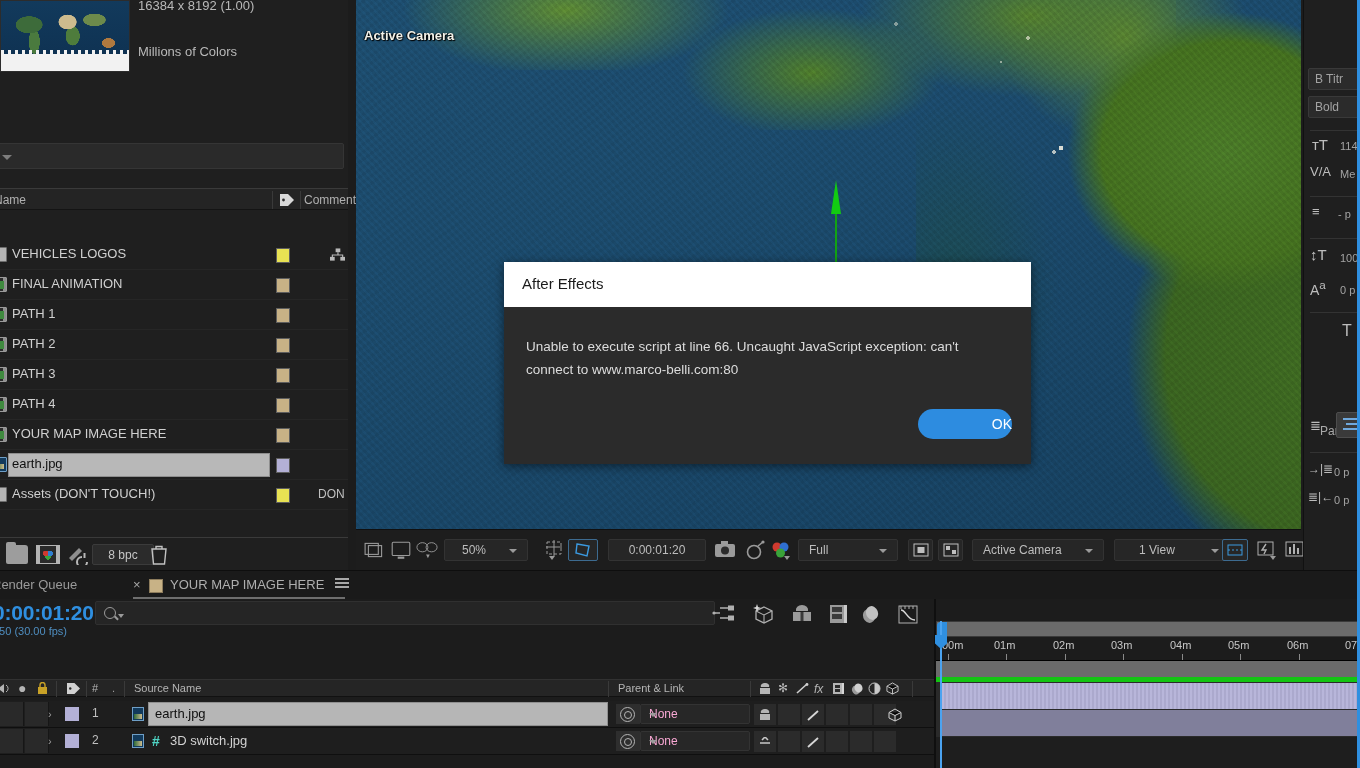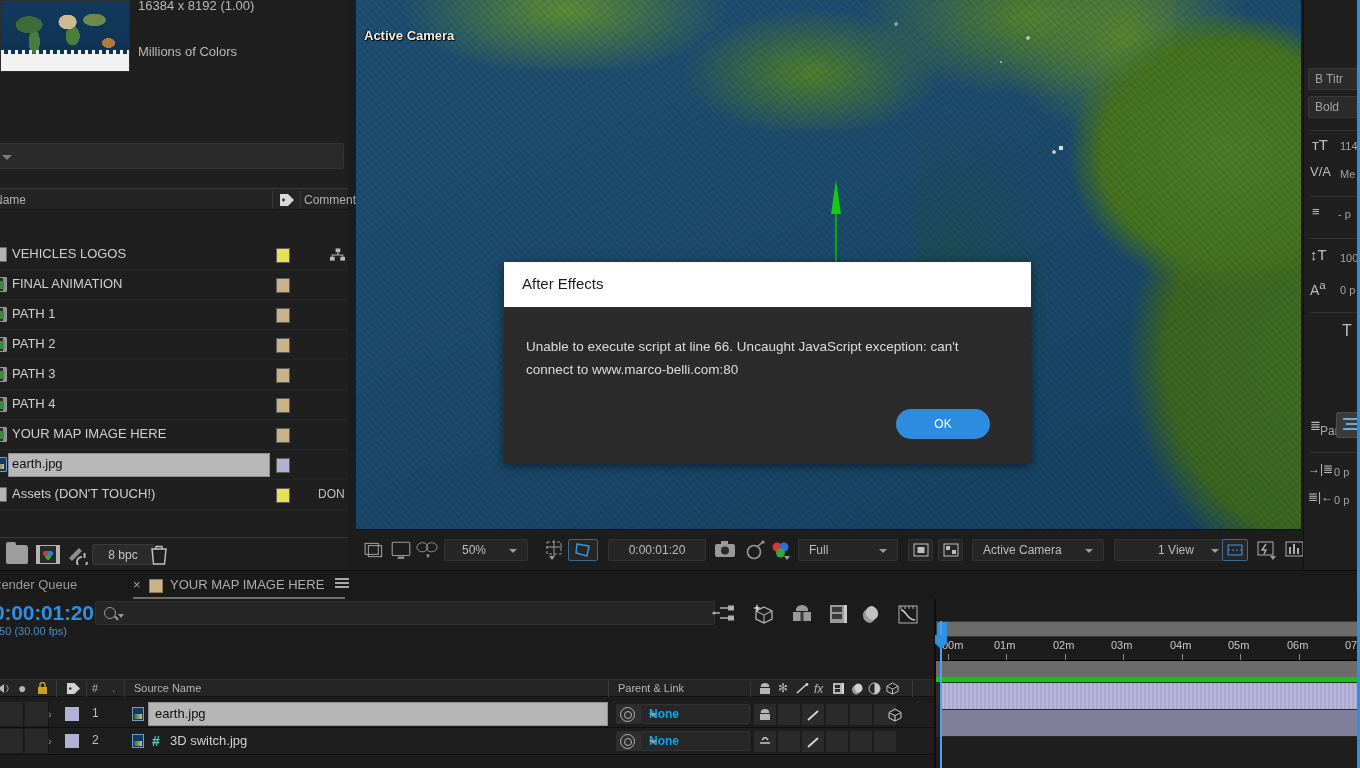--- a/index.html
+++ b/index.html
@@ -190,21 +190,21 @@
   .lrow .licon { position:absolute; left:132px; top:6px; width:12px; height:14px; background:#123a5c; border:1px solid #6f9fc7; }
   .lrow .licon:after { content:""; position:absolute; left:1px; bottom:1px; width:8px; height:5px; background:linear-gradient(90deg,#2f6b3b,#cdbb8e); }
   .lrow .lname { position:absolute; top:5px; color:#d2d2d2; font-size:13px; }
   .lrow.selected .namebg { position:absolute; left:148px; top:1px; width:460px; height:24px; background:#b6b6b6; border:1px solid #909090; }
   .lrow.selected .lname { color:#0f0f0f; z-index:2; }
   .lrow .hashico { position:absolute; left:152px; top:5px; color:#4fd4c4; font-size:14px; font-weight:bold; }
   .lrow .parentcell { position:absolute; left:616px; top:3px; width:24px; height:20px; background:#2e2e2e; }
   .lrow .pspiral { position:absolute; left:620px; top:6px; width:15px; height:15px; border:1.5px solid #b5b5b5; border-radius:50%; }
   .lrow .pspiral:after { content:""; position:absolute; left:3px; top:3px; width:6px; height:6px; border:1.5px solid #b5b5b5; border-radius:50%; }
   .lrow .pselect { position:absolute; left:640px; top:3px; width:110px; height:20px; background:#272727; border:1px solid #333; border-radius:2px; }
-  .lrow .pselect span { position:absolute; left:8px; top:2px; color:#0ea5e9; font-size:12px;font-weight:bold; }
+  .lrow .pselect span { position:absolute; left:8px; top:2px; color:#f9a8d4; font-size:12px; }
   .lrow .pselect .cv { position:absolute; right:7px; top:8px; width:0;height:0;
     border-left:4px solid transparent;border-right:4px solid transparent;border-top:4px solid #9a9a9a; }
   .lrow .swbox { position:absolute; top:3px; width:22px; height:21px; background:#2b2b2b; }
 
   #tl-ruler { position:absolute; left:936px; top:50px; width:424px; height:40px; }
   #tl-ruler .rbar { position:absolute; left:0; top:0; width:424px; height:16px; background:#6b6b6b; border:1px solid #3a3a3a; }
   #tl-ruler .rhandleL { position:absolute; left:0; top:0; width:10px; height:16px; background:#2f8fe0; border-radius:4px 0 0 4px; }
   #tl-ruler .tickrow { position:absolute; left:0; top:17px; width:424px; height:23px; background:#1c1c1c; border-bottom:1px solid #000; }
   #tl-ruler .tlbl { position:absolute; top:1px; color:#c7c7c7; font-size:11px; }
   #tl-ruler .tck { position:absolute; top:16px; width:1px; height:6px; background:#8a8a8a; }
@@ -403,21 +403,21 @@
         <svg width="16" height="14" viewBox="0 0 16 14" style="margin-top:3px">
             <rect x="1" y="1" width="14" height="12" stroke="#c0c0c0" fill="none"></rect>
         <rect x="3" y="3" width="4" height="4" fill="#c0c0c0"></rect>
             <rect x="9" y="7" width="4" height="4" fill="#c0c0c0"></rect>
           </svg>
       </div>
       <div class="tb tb-box" style="left:616px;width:132px;text-align:left;padding-left:10px">
         <span>Active Camera</span>
         <span class="chev" style="right:10px"></span>
       </div>
-      <div class="tb tb-box" style="left:758px;width:116px;text-align:center;padding-left:8px">
+      <div class="tb tb-box" style="left:758px;width:116px;text-align:left;padding-left:24px">
         <span>1 View</span>
         <span class="chev" style="right:10px"></span>
       </div>
       <div class="tb tb-box" style="left:866px;width:26px;border-color:#3d6b90">
         <svg width="18" height="14" viewBox="0 0 18 14" style="margin-top:3px">
             <rect x="2" y="2" width="14" height="10" stroke="#3b9ae0" fill="none"></rect>
             <path d="M2 7 H16" stroke="#3b9ae0" stroke-dasharray="2 2"></path>
           </svg>
       </div>
       <svg class="tb tb-ico" style="left:900px" width="22" height="20" viewBox="0 0 22 20">
@@ -702,17 +702,17 @@
     </div>
   </div>
 
   <div id="tl-rightstrip"></div>
 
   <div id="dialog" style="position:absolute;left:504px;top:262px;width:527px;height:202px;background:#2b2b2b;box-shadow:0 2px 10px rgba(0,0,0,.55);">
     <div style="position:absolute;left:0;top:0;width:527px;height:45px;background:#ffffff;">
       <span style="position:absolute;left:18px;top:13px;color:#1a1a1a;font-size:15px;">After Effects</span>
     </div>
     <div style="position:absolute;left:22px;top:73px;width:480px;color:#dcdcdc;font-size:13.5px;line-height:23px;">Unable to execute script at line 66. Uncaught JavaScript exception: can't connect to www.marco-belli.com:80</div>
-    <div style="position:absolute;left:392px;top:147px;width:94px;height:30px;background:#2d8ce0;color:#ffffff;
-                border-radius:15px;text-align:center;line-height:30px;font-size:12px;">OK</div>
+    <div style="position:absolute;left:414px;top:147px;width:94px;height:30px;background:#2d8ce0;color:#ffffff;
+                border-radius:15px;text-align:right;line-height:30px;font-size:14px;">OK</div>
   </div>
 
 </div>
 
 </body></html>

